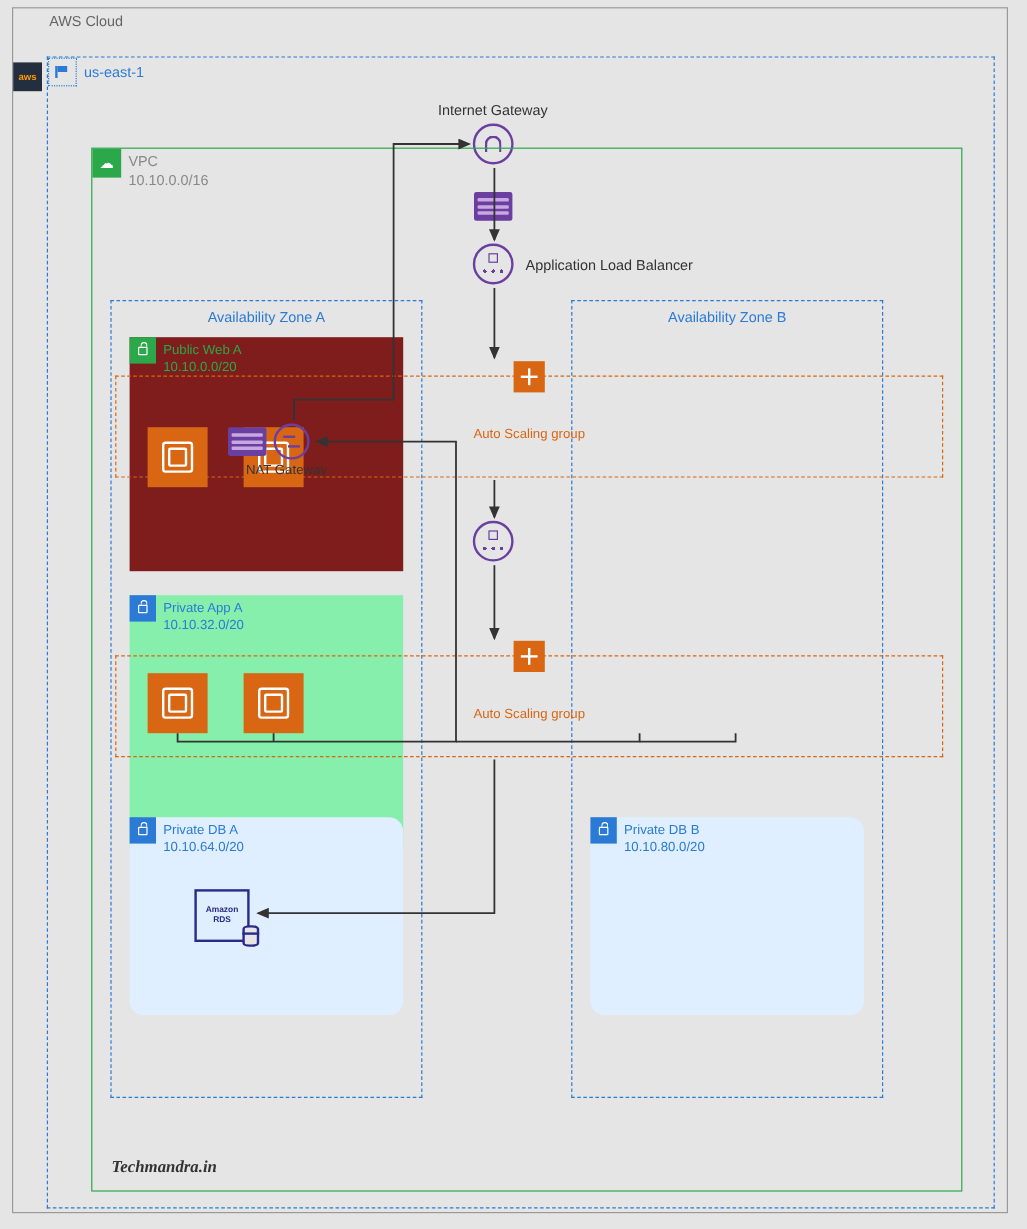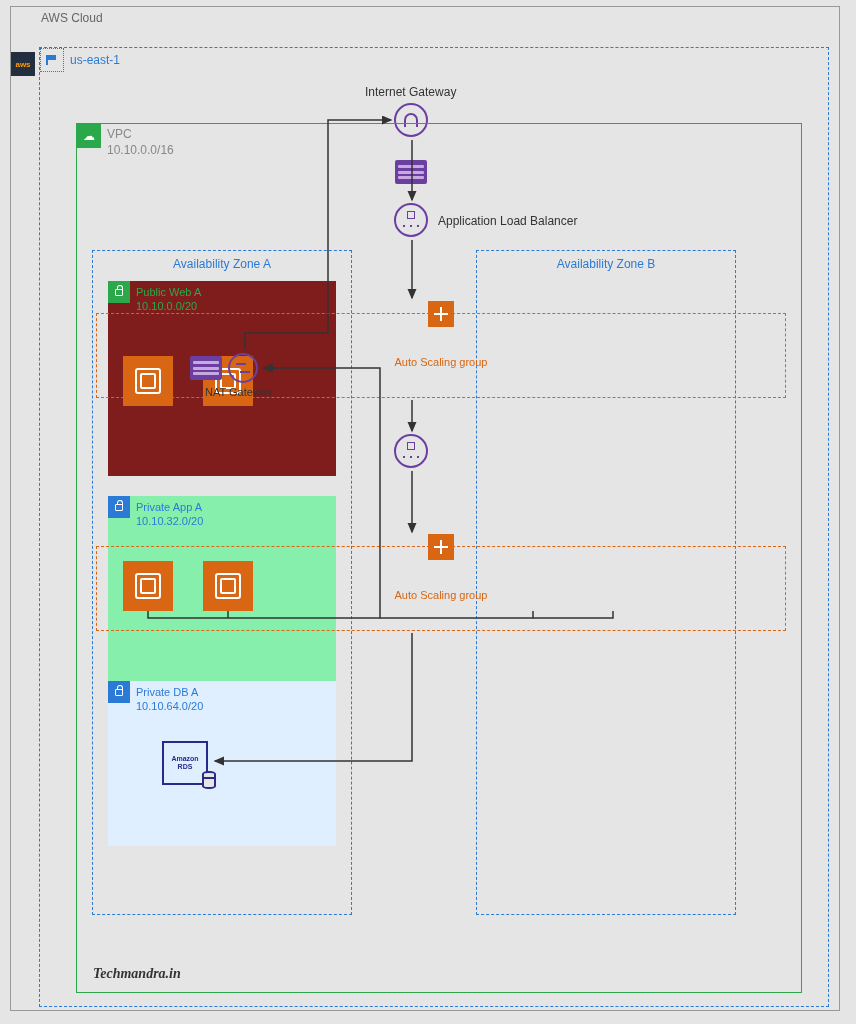--- a/index.html
+++ b/index.html
@@ -81,21 +81,21 @@
     text-align: center; font-size: 12px; color: #2b7bd6;
   }
   .subnet {
     position: absolute;
     left: 15px;
     width: 228px;
     border: none;
   }
   .subnet-public { background: #7f1d1d; height: 195px; top: 30px; }
   .subnet-app { background: #86efac; height: 211px; top: 245px; }
-  .subnet-db { background: #dfefff; height: 165px; top: 430px; }
+  .subnet-db { background: #dfefff; height: 165px; top: 430px; border-radius: 12px; }
   .subnet-badge {
     position: absolute; left: 0; top: 0;
     width: 22px; height: 22px;
     display: flex; align-items: center; justify-content: center;
   }
   .subnet-badge.pub { background: #2ba84a; }
   .subnet-badge.priv { background: #2b7bd6; }
   .lock-icon { width: 8px; height: 7px; border: 1px solid #fff; border-radius: 1px; position: relative; }
   .lock-icon::before { content: ''; position: absolute; left: 1px; top: -5px; width: 4px; height: 4px; border: 1px solid #fff; border-bottom: none; border-radius: 3px 3px 0 0; }
   .subnet-label {
@@ -320,20 +320,29 @@
             <span>10.10.64.0/20</span>
           </div>
         </div>
       </div>
 
       <div class="az az-b">
         <div class="az-label">Availability Zone B</div>
 
 
 
+        <div class="subnet subnet-db">
+          <div class="subnet-badge priv">
+              <div class="lock-icon"></div>
+            </div>
+          <div class="subnet-label priv">
+            <span>Private DB B</span><br>
+            <span>10.10.80.0/20</span>
+          </div>
+        </div>
       </div>
 
       <div class="nat-row">
         <div class="eip-icon">
             <span></span>
             <span></span>
             <span></span>
           </div>
         <div class="nat-icon">
             <div class="nat-inner"></div>

